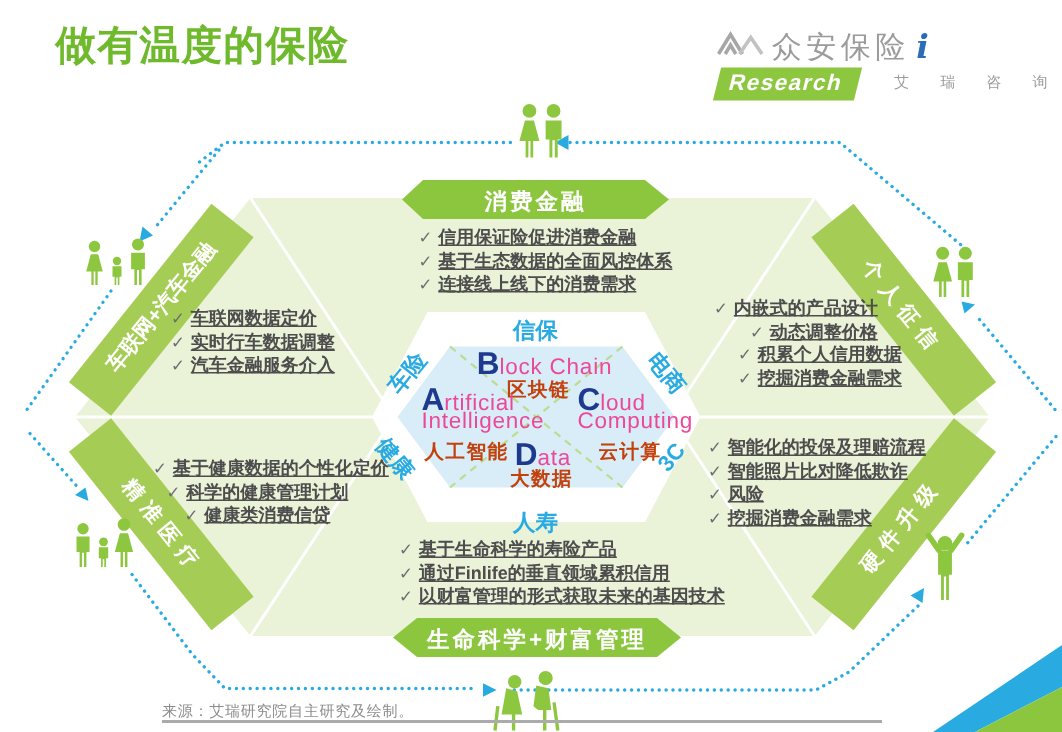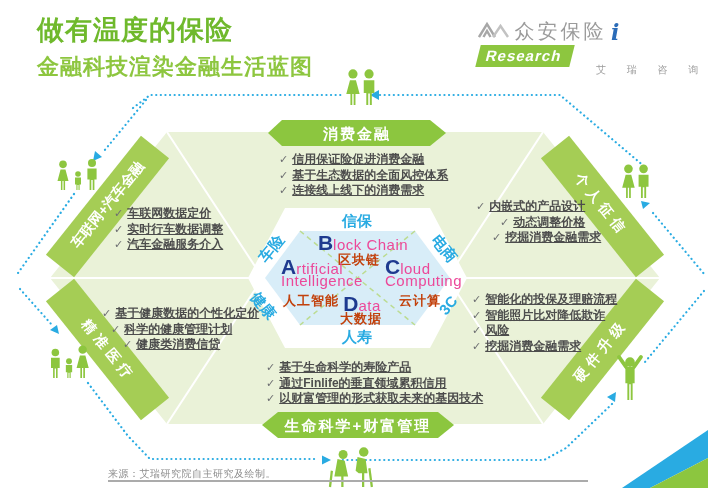--- a/index.html
+++ b/index.html
@@ -7,21 +7,21 @@
          font-family:"Liberation Sans","DejaVu Sans",sans-serif;}
   .abs{position:absolute;}
   .ctr{transform:translate(-50%,-50%);white-space:nowrap;}
   .title{font-size:27px;font-weight:bold;color:#6FB92C;letter-spacing:1px;}
   .subtitle{font-size:22px;font-weight:bold;color:#8DC63F;letter-spacing:1px;}
   .brand{font-size:20px;color:#9B9B9B;letter-spacing:3px;margin-top:12px;}
   .ir-i{font-family:"DejaVu Serif","Liberation Serif",serif;font-style:italic;font-weight:bold;
         font-size:22px;color:#2B6CB8;}
   .ir-box{display:inline-block;background:#8DC63F;color:#fff;font-weight:bold;font-size:15px;
           padding:2px 10px 3px 8px;transform:skewX(-14deg);letter-spacing:1px;}
-  .ir-cn{font-size:10px;color:#9B9B9B;letter-spacing:9px;margin-top:15px;}
+  .ir-cn{font-size:10px;color:#9B9B9B;letter-spacing:9px;}
   .banner-label{font-size:15px;font-weight:bold;color:#fff;letter-spacing:2px;text-align:center;}
   .band-label{font-size:14px;font-weight:bold;color:#fff;white-space:nowrap;}
   .ring{font-size:15px;font-weight:bold;color:#29ABE2;white-space:nowrap;}
   .cap{font-size:21px;font-weight:bold;color:#1E3A8F;}
   .eng{font-size:15px;font-weight:normal;color:#ec4899;letter-spacing:.5px;}
   .techcn{font-size:13px;font-weight:bold;color:#c2410c;letter-spacing:1px;}
   .list{position:absolute;}
   .row{white-space:nowrap;line-height:14.6px;}
   .chk{color:#6D6E71;font-size:11px;font-weight:bold;margin-right:4px;}
   .bt{font-size:12px;font-weight:bold;color:#4D4D4D;text-decoration:underline;}
@@ -141,21 +141,20 @@
 
     <g>
       <polygon points="708,430 708,458 650,488 622,488" fill="#29ABE2"></polygon>
       <polygon points="708,458 708,488 650,488" fill="#8CC63F"></polygon>
     </g>
 
     <line x1="108" y1="481" x2="588" y2="481" stroke="#ABABAB" stroke-width="2"></line>
   </svg>
 
   <div class="abs title" style="left:37px;top:12px">做有温度的保险</div>
-  <div class="abs subtitle" style="left:37px;top:52px">金融科技渲染金融生活蓝图</div>
 
   <div class="abs" style="left:478px;top:18px">
     <span style="vertical-align:middle">
       <svg width="32" height="20" viewBox="0 0 32 20">
         <g stroke="#A7A7A7" stroke-width="2.4" fill="none">
           <path d="M1,17 L9,4 L17,17"></path>
             <path d="M5.5,17 L9,11 L12.5,17"></path>
           <path d="M15,17 L22.5,6 L30,17" stroke="#C2C2C2"></path>
         </g>
       </svg>
@@ -168,21 +167,21 @@
 
   <div class="abs banner-label" style="left:268px;top:125px;width:178px">消费金融</div>
   <div class="abs banner-label" style="left:262px;top:417px;width:192px">生命科学+财富管理</div>
 
   <div class="abs band-label ctr" style="left:108px;top:205px;transform:translate(-50%,-50%) rotate(-51deg)">车联网+汽车金融</div>
   <div class="abs band-label ctr" style="left:601px;top:205px;letter-spacing:5px;transform:translate(-50%,-50%) rotate(51deg)">个人征信</div>
   <div class="abs band-label ctr" style="left:108px;top:351px;letter-spacing:5px;transform:translate(-50%,-50%) rotate(51deg)">精准医疗</div>
   <div class="abs band-label ctr" style="left:601px;top:351px;letter-spacing:5px;transform:translate(-50%,-50%) rotate(-51deg)">硬件升级</div>
 
   <div class="abs ring ctr" style="left:357px;top:221px">信保</div>
-  <div class="abs ring ctr" style="left:357px;top:337px">人寿</div>
+  <div class="abs ring ctr" style="left:357px;top:349px">人寿</div>
   <div class="abs ring ctr" style="left:272px;top:249px;transform:translate(-50%,-50%) rotate(-51deg)">车险</div>
   <div class="abs ring ctr" style="left:444px;top:249px;transform:translate(-50%,-50%) rotate(51deg)">电商</div>
   <div class="abs ring ctr" style="left:263px;top:306px;transform:translate(-50%,-50%) rotate(51deg)">健康</div>
   <div class="abs ring ctr" style="left:448px;top:305px;transform:translate(-50%,-50%) rotate(-51deg)">3C</div>
 
   <div class="abs ctr" style="left:363px;top:243px"><span class="cap">B</span><span class="eng">lock Chain</span></div>
   <div class="abs techcn ctr" style="left:359px;top:260px">区块链</div>
 
   <div class="abs" style="left:281px;top:255px"><span class="cap">A</span><span class="eng">rtificial</span></div>
   <div class="abs eng" style="left:281px;top:272px">Intelligence</div>
@@ -203,20 +202,21 @@
 
   <div class="list" style="left:114px;top:205px">
     <div class="row"><span class="chk">✓</span><span class="bt">车联网数据定价</span></div>
     <div class="row"><span class="chk">✓</span><span class="bt">实时行车数据调整</span></div>
     <div class="row"><span class="chk">✓</span><span class="bt">汽车金融服务介入</span></div>
   </div>
 
   <div class="list" style="left:476px;top:198px">
     <div class="row"><span class="chk">✓</span><span class="bt">内嵌式的产品设计</span></div>
     <div class="row" style="margin-left:24px"><span class="chk">✓</span><span class="bt">动态调整价格</span></div>
+    <div class="row" style="margin-left:16px"><span class="chk">✓</span><span class="bt">积累个人信用数据</span></div>
     <div class="row" style="margin-left:16px"><span class="chk">✓</span><span class="bt">挖掘消费金融需求</span></div>
   </div>
 
   <div class="list" style="left:102px;top:305px">
     <div class="row"><span class="chk">✓</span><span class="bt">基于健康数据的个性化定价</span></div>
     <div class="row" style="margin-left:9px"><span class="chk">✓</span><span class="bt">科学的健康管理计划</span></div>
     <div class="row" style="margin-left:21px"><span class="chk">✓</span><span class="bt">健康类消费信贷</span></div>
   </div>
 
   <div class="list" style="left:472px;top:291px">

